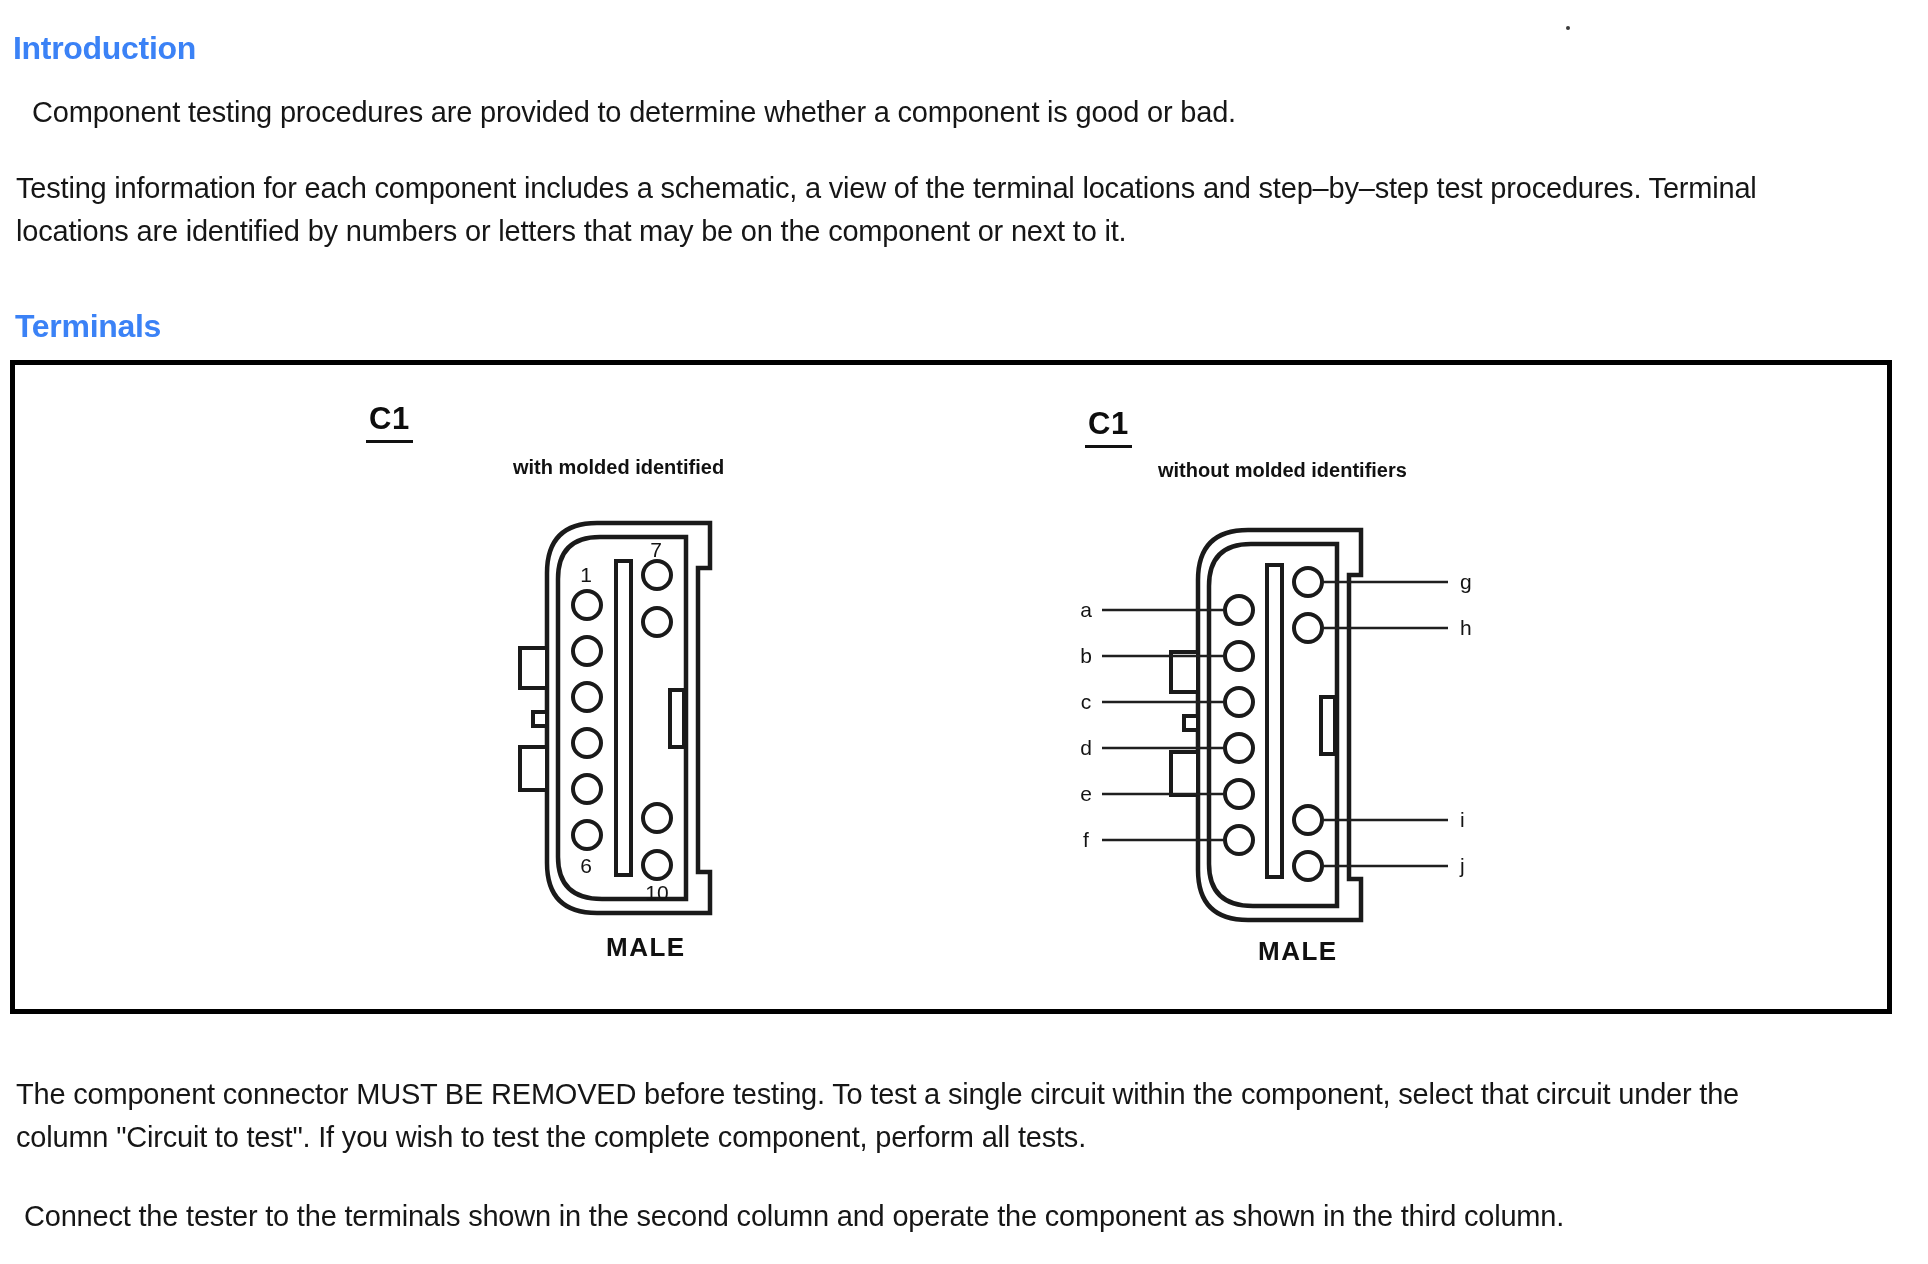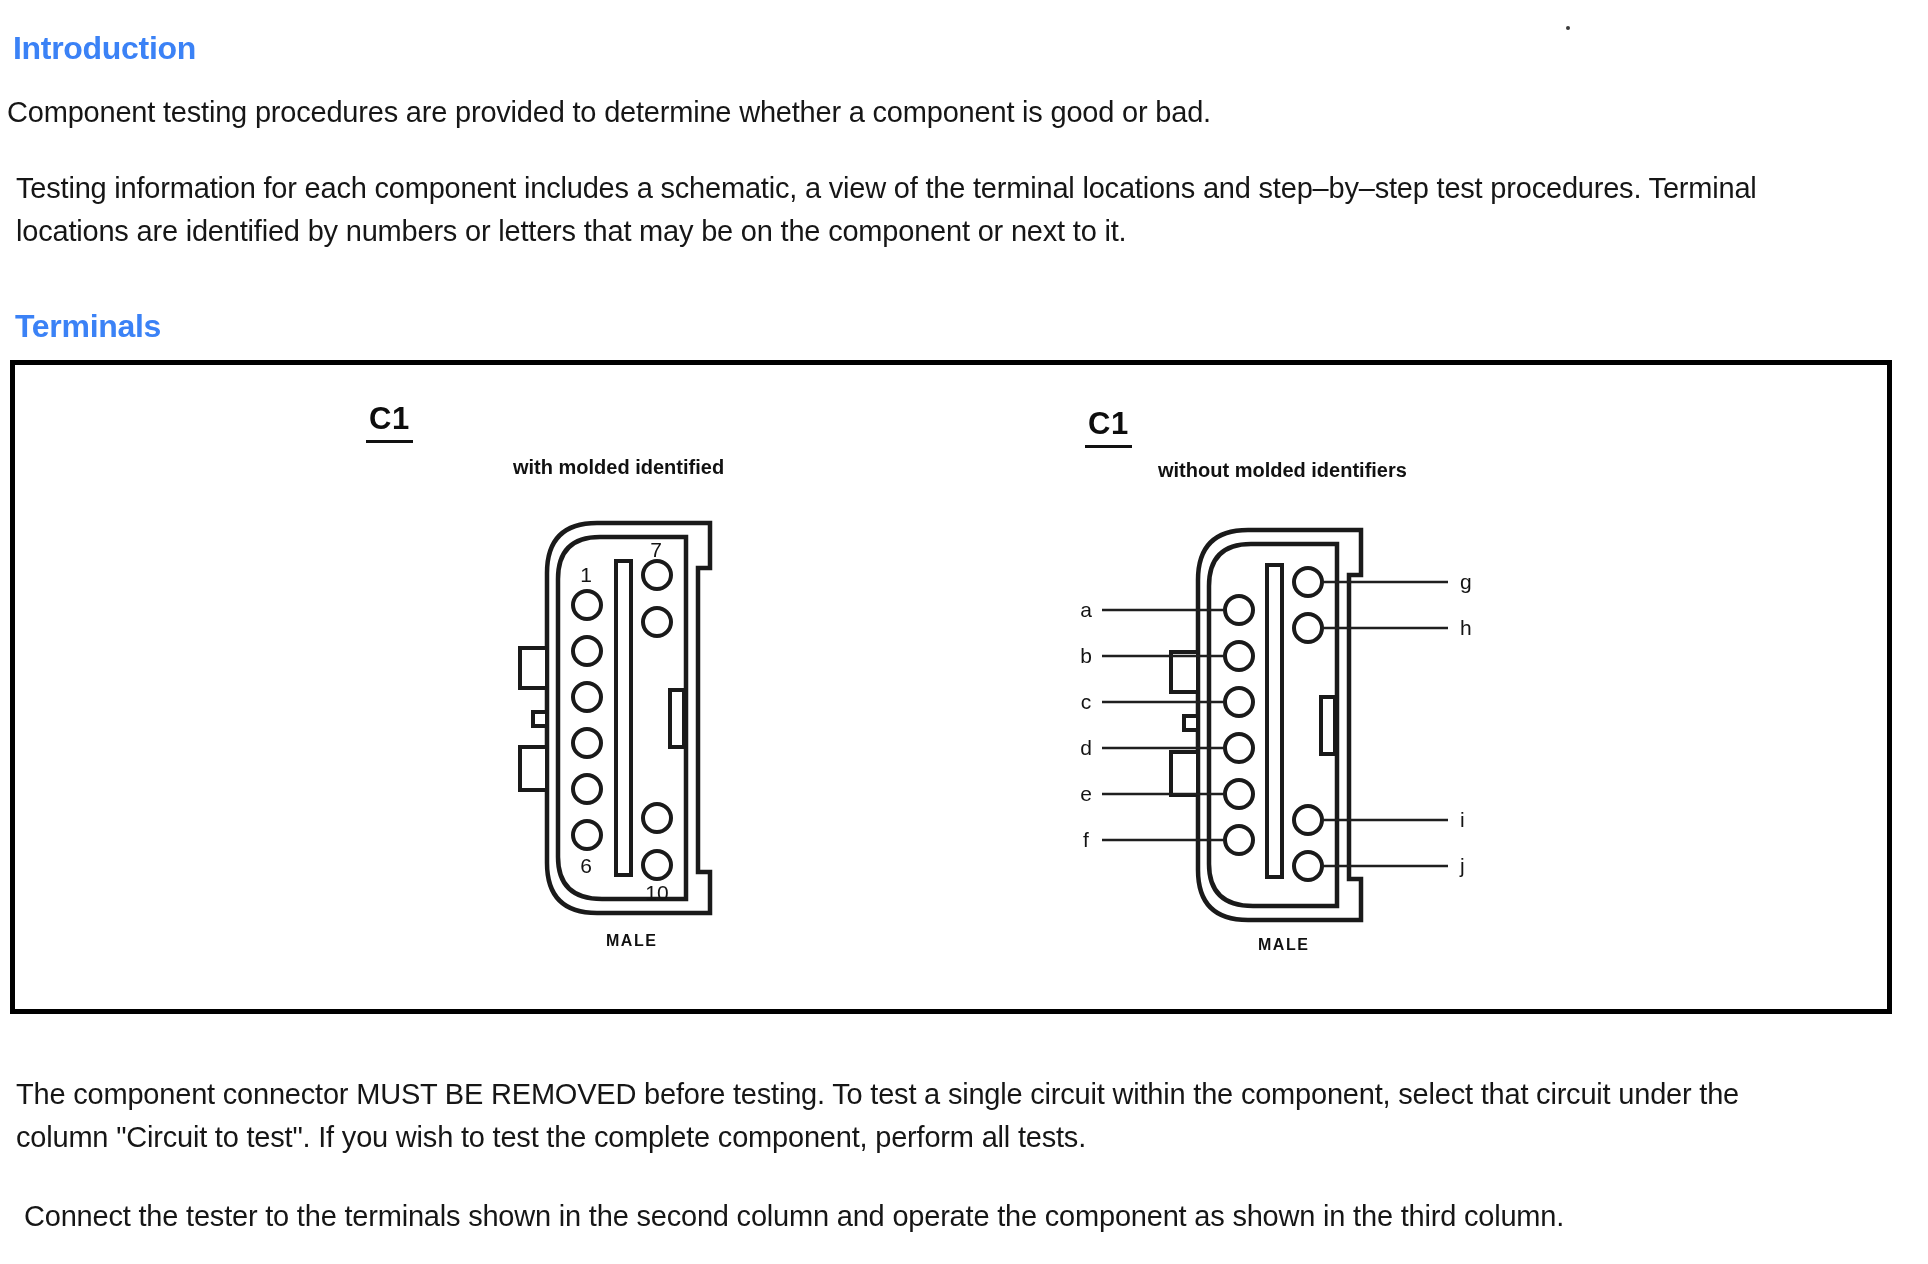--- a/index.html
+++ b/index.html
@@ -2,37 +2,37 @@
 <html><head>
 <meta charset="utf-8">
 <style>
   html,body{margin:0;padding:0;background:#ffffff;}
   body{width:1928px;height:1264px;position:relative;overflow:hidden;
        font-family:"Liberation Sans",sans-serif;color:#151515;}
   .abs{position:absolute;white-space:nowrap;}
   .h1{font-size:32px;font-weight:bold;letter-spacing:-0.3px;color:#3b82f6;}
   .body-line{font-size:29px;letter-spacing:-0.2px;color:#161616;}
   #intro-heading{left:13px;top:30px;}
-  #p1{left:7px;top:96px;}
+  #p1{left:32px;top:96px;}
   #p2l1{left:16px;top:172px;}
   #p2l2{left:16px;top:215px;}
   #terminals-heading{left:15px;top:308px;}
   #p3l1{left:16px;top:1078px;}
   #p3l2{left:16px;top:1121px;}
   #p4{left:24px;top:1200px;}
   #diagram-box{position:absolute;left:10px;top:360px;width:1872px;height:644px;
        border:5px solid #000;background:#fff;}
   .c1-label{font-size:31px;font-weight:bold;letter-spacing:0.5px;color:#0d0d0d;
        border-bottom:3px solid #111;padding:0 3px 5px 3px;line-height:33px;}
   #c1-left{left:366px;top:402px;}
   #c1-right{left:1085px;top:407px;}
   .subtitle{font-size:20px;font-weight:bold;color:#111;}
   #subtitle-left{left:513px;top:456px;}
   #subtitle-right{left:1158px;top:459px;}
-  .male-label{font-size:16px;font-weight:bold;letter-spacing:1.5px;color:#111;}
+  .male-label{font-size:26px;font-weight:bold;letter-spacing:1.5px;color:#111;}
   #male-left{left:606px;top:932px;}
   #male-right{left:1258px;top:936px;}
   #connector-svg{position:absolute;left:0;top:0;}
   #connector-svg .outline{fill:#ffffff;stroke:#1a1a1a;stroke-width:4.5;}
   #connector-svg .thin{fill:#ffffff;stroke:#1a1a1a;stroke-width:4;}
   #connector-svg .leader{stroke:#1f1f1f;stroke-width:2.6;}
   #connector-svg text{font-family:"Liberation Sans",sans-serif;font-size:21px;fill:#141414;}
   #scan-speck{position:absolute;left:1566px;top:26px;width:4px;height:4px;
        background:#3a3a3a;border-radius:50%;}
 </style>

